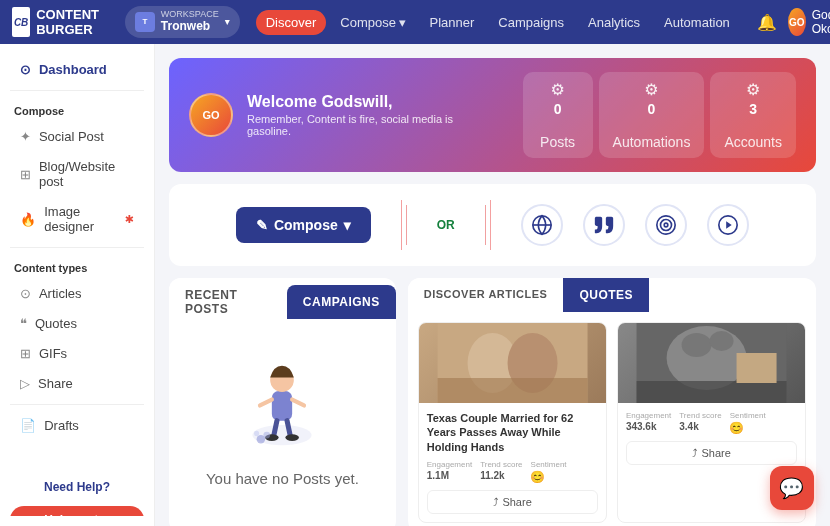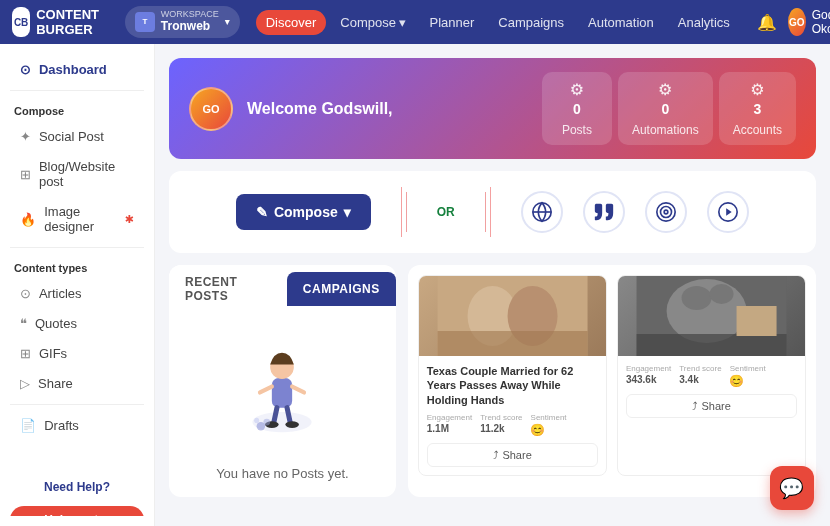--- a/index.html
+++ b/index.html
@@ -21,27 +21,28 @@
       gap: 6px;
       color: white;
       font-weight: 700;
       font-size: 13px;
       margin-right: 6px;
     }
     .logo-icon {
       width: 30px;
       height: 30px;
       background: white;
-      border-radius: 8px;
+      border-radius: 2px;
       display: flex;
       align-items: center;
       justify-content: center;
       font-size: 10px;
       font-weight: 900;
       color: #2d3a8c;
+      font-style: italic;
     }
     .workspace-badge {
       background: rgba(255,255,255,0.15);
       border-radius: 20px;
       padding: 4px 10px;
       display: flex;
       align-items: center;
       gap: 6px;
       color: white;
       font-size: 11px;
@@ -232,21 +233,21 @@
       padding: 8px 14px;
       text-align: center;
       color: white;
       min-width: 70px;
       display: flex;
       flex-direction: column;
       align-items: center;
     }
     .stat-box .stat-icon { font-size: 16px; margin-bottom: 2px; opacity: 0.9; }
     .stat-box .stat-num { font-size: 14px; font-weight: 700; }
-    .stat-box .stat-label { font-size: 12px; opacity: 0.85; margin-top: 6px; }
+    .stat-box .stat-label { font-size: 14px; opacity: 0.85; margin-top: 17px; }
 
     
     .compose-section {
       background: white;
       border-radius: 12px;
       padding: 20px;
       margin-bottom: 12px;
       display: flex;
       align-items: center;
       justify-content: center;
@@ -329,25 +330,25 @@
     .panel-tab.discover { color: #555; background: white; font-size: 11px; }
     .panel-tab.quotes-tab { background: #2d3a8c; color: white; }
     .panel-content {
       padding: 16px;
       display: flex;
       flex-direction: column;
       align-items: center;
       min-height: 180px;
     }
     .empty-text {
-      font-size: 13px;
+      font-size: 15px;
       color: #666;
       font-weight: 500;
       text-align: center;
-      margin-top: 23px;
+      margin-top: 14px;
     }
 
     
     .discover-panel {
       flex: 1.8;
     }
     .discover-header {
       display: flex;
     }
     .discover-articles-grid {
@@ -461,24 +462,24 @@
       <span>Compose</span>
       <span>▾</span>
     </div>
     <div class="nav-link">
       <span>Planner</span>
     </div>
     <div class="nav-link">
       <span>Campaigns</span>
     </div>
     <div class="nav-link">
+      <span>Analytics</span>
+    </div>
+    <div class="nav-link">
       <span>Automation</span>
-    </div>
-    <div class="nav-link">
-      <span>Analytics</span>
     </div>
   </div>
 
   <div class="nav-right">
     <div class="bell-icon">🔔</div>
     <div class="user-pill">
       <div class="user-avatar">GO</div>
       <span style="font-size:12px;">Godswill Okoyomon</span>
 
     </div>
@@ -549,20 +550,21 @@
       </div>
     </div>
   </aside>
 
   <main class="content-area">
 
     <div class="welcome-banner">
       <div class="welcome-avatar">GO</div>
       <div class="welcome-text">
         <h2>Welcome Godswill,</h2>
+        <p>Remember, Content is fire, social media is gasoline.</p>
       </div>
       <div class="welcome-spacer"></div>
       <div class="welcome-stats">
         <div class="stat-box">
           <div class="stat-icon">⚙</div>
           <div class="stat-num">0</div>
           <div class="stat-label">Posts</div>
         </div>
         <div class="stat-box">
           <div class="stat-icon">⚙</div>
@@ -652,20 +654,24 @@
               <circle cx="25" cy="115" r="5" fill="#7c83d0" opacity="0.5"></circle>
               <circle cx="32" cy="110" r="4" fill="#a0a8e0" opacity="0.5"></circle>
               <circle cx="20" cy="108" r="3" fill="#c0c5f0" opacity="0.5"></circle>
             </svg>
           </div>
           <div class="empty-text">You have no Posts yet.</div>
         </div>
       </div>
 
       <div class="panel discover-panel">
+        <div class="discover-header">
+          <div class="panel-tab discover">Discover Articles</div>
+          <div class="panel-tab quotes-tab">Quotes</div>
+        </div>
         <div class="discover-articles-grid">
 
           <div class="article-card">
             <div class="article-img-placeholder img1">
               
               <svg width="100%" height="80" viewBox="0 0 150 80">
                 <rect width="150" height="80" fill="#c8a882"></rect>
                 <ellipse cx="55" cy="40" rx="25" ry="30" fill="#d4b896"></ellipse>
                 <ellipse cx="95" cy="40" rx="25" ry="30" fill="#b89070"></ellipse>
                 <rect x="0" y="55" width="150" height="25" fill="#a07850" opacity="0.6"></rect>

